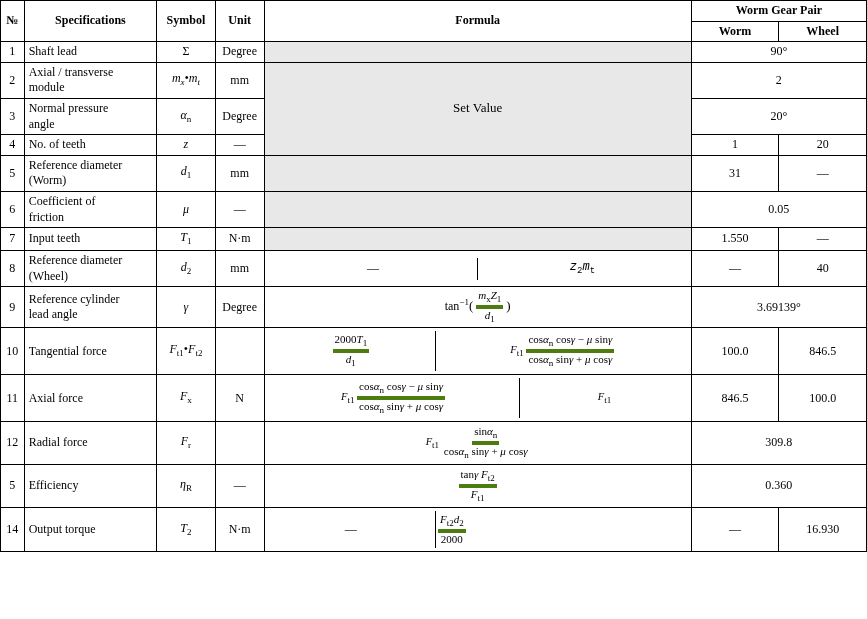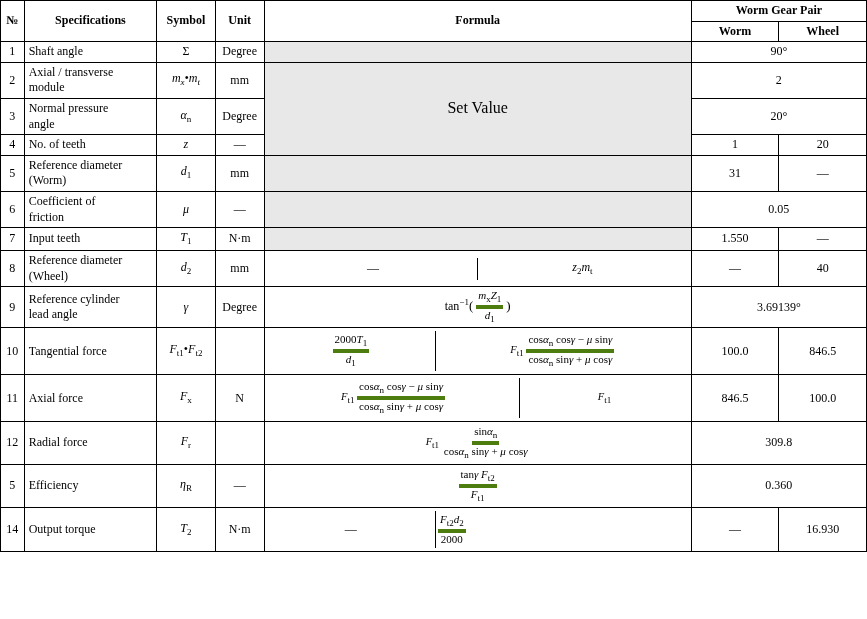--- a/index.html
+++ b/index.html
@@ -63,33 +63,33 @@
     </tr>
     <tr>
       <th class="col-worm">Worm</th>
       <th class="col-wheel">Wheel</th>
     </tr>
   </thead>
   <tbody>
 
     <tr>
       <td>1</td>
-      <td class="left-align">Shaft angle</td>
+      <td class="left-align">Shaft lead</td>
       <td>Σ</td>
       <td>Degree</td>
       <td class="set-value-cell"></td>
       <td colspan="2">90°</td>
     </tr>
 
     <tr>
       <td>2</td>
       <td class="left-align">Axial / transverse<br>module</td>
       <td style="font-style:italic;"><span style="font-style:italic;">m</span><sub>x</sub>•<span style="font-style:italic;">m</span><sub>t</sub></td>
       <td>mm</td>
-      <td class="set-value-cell" rowspan="3" style="vertical-align:middle; font-size:16px;">Set Value</td>
+      <td class="set-value-cell" rowspan="3" style="vertical-align:middle; font-size:13px;">Set Value</td>
       <td colspan="2">2</td>
     </tr>
 
     <tr>
       <td>3</td>
       <td class="left-align">Normal pressure<br>angle</td>
       <td><span style="font-style:italic;">α</span><sub>n</sub></td>
       <td>Degree</td>
       <td colspan="2">20°</td>
     </tr>
@@ -135,21 +135,21 @@
     <tr>
       <td>8</td>
       <td class="left-align">Reference diameter<br>(Wheel)</td>
       <td><span style="font-style:italic;">d</span><sub>2</sub></td>
       <td>mm</td>
       <td style="display:table-cell;">
         <table style="width:100%; border:none; border-collapse:collapse;">
           <tbody>
               <tr>
             <td style="border:none; border-right:1px solid #000; width:50%; text-align:center;">—</td>
-            <td style="border:none; width:50%; "><span style="font-style:italic;">z</span><sub>2</sub><span style="font-style:italic;">m</span><sub>t</sub></td>
+            <td style="border:none; width:50%; font-family:Liberation Mono, monospace;"><span style="font-style:italic;">z</span><sub>2</sub><span style="font-style:italic;">m</span><sub>t</sub></td>
           </tr>
         </tbody>
           </table>
       </td>
       <td>—</td>
       <td>40</td>
     </tr>
 
     <tr>
       <td>9</td>

